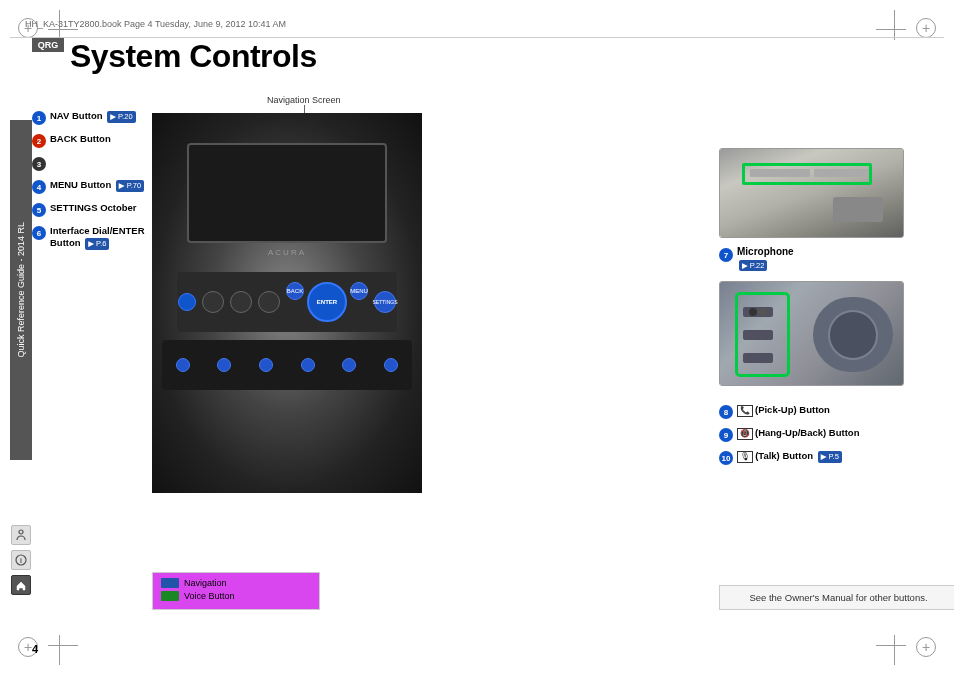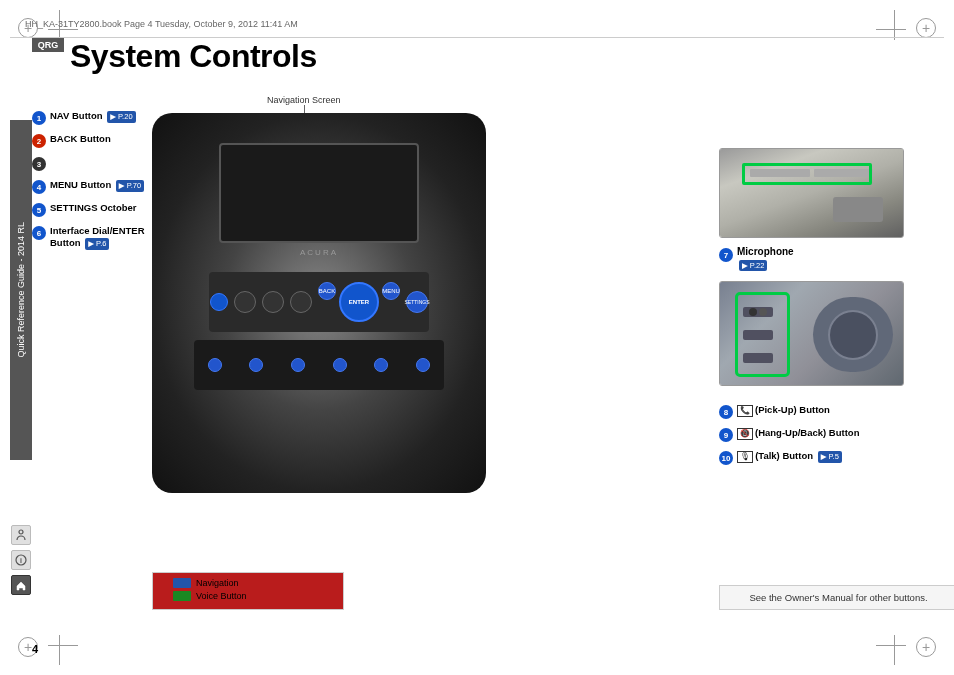--- a/index.html
+++ b/index.html
@@ -128,24 +128,24 @@
       left: 50%;
       width: 1px;
       height: 50px;
       background: #666;
     }
 
     
     .car-image {
       position: absolute;
       top: 20px; left: 120px;
-      width: 334px;
+      width: 270px;
       height: 380px;
       background: radial-gradient(ellipse at center, #888 0%, #444 40%, #222 70%, #111 100%);
-      border-radius: 20px;
+      border-radius: 0;
       overflow: hidden;
       display: flex;
       flex-direction: column;
       align-items: center;
     }
 
     .car-screen {
       width: 200px;
       height: 100px;
       background: #1a1a1a;
@@ -269,24 +269,24 @@
       border: 1px solid #333;
       padding: 0 2px;
       font-size: 8px;
       margin-right: 2px;
     }
 
     
     .legend {
       position: absolute;
       bottom: 50px; left: 120px;
-      width: 192px;
-      background: #b91c1c;
+      width: 168px;
+      background: #d946ef;
       border: 1px solid #ccc;
-      padding: 5px 20px;
+      padding: 5px 8px;
     }
 
     .legend-item {
       display: flex;
       align-items: center;
       gap: 5px;
       margin-bottom: 3px;
       font-size: 9px;
     }
 
@@ -419,21 +419,21 @@
 <div class="crop-tl-h"></div>
 <div class="crop-tl-v"></div>
 <div class="crop-tr-h"></div>
 <div class="crop-tr-v"></div>
 <div class="crop-bl-h"></div>
 <div class="crop-bl-v"></div>
 <div class="crop-br-h"></div>
 <div class="crop-br-v"></div>
 
 <div class="header-bar">
-  <span>HH_KA-31TY2800.book  Page 4  Tuesday, October 9, 2012  11:41 AM</span>
+  <span>HH_KA-31TY2800.book  Page 4  Tuesday, June 9, 2012  10:41 AM</span>
 </div>
 
 <div class="sidebar-tab">
   <span class="sidebar-tab-text">Quick Reference Guide - 2014 RL</span>
 </div>
 
 <div class="sidebar-icons">
   <div class="sidebar-icon">
     <svg width="12" height="12" viewBox="0 0 12 12" fill="none" xmlns="http://www.w3.org/2000/svg">
       <circle cx="6" cy="3" r="2" stroke="#555" stroke-width="1.2"></circle>

